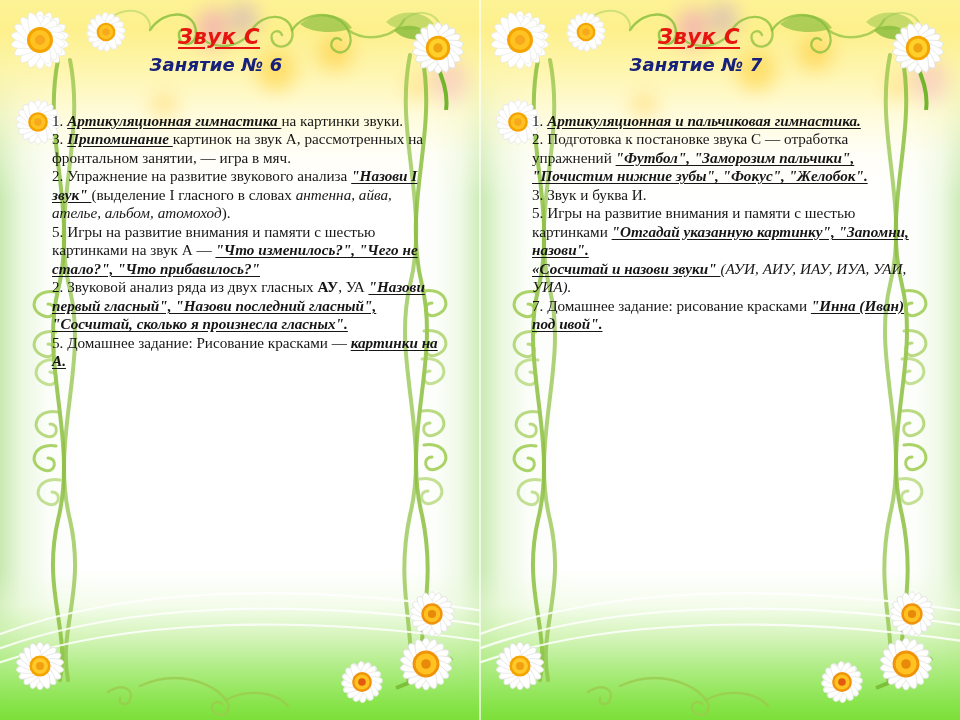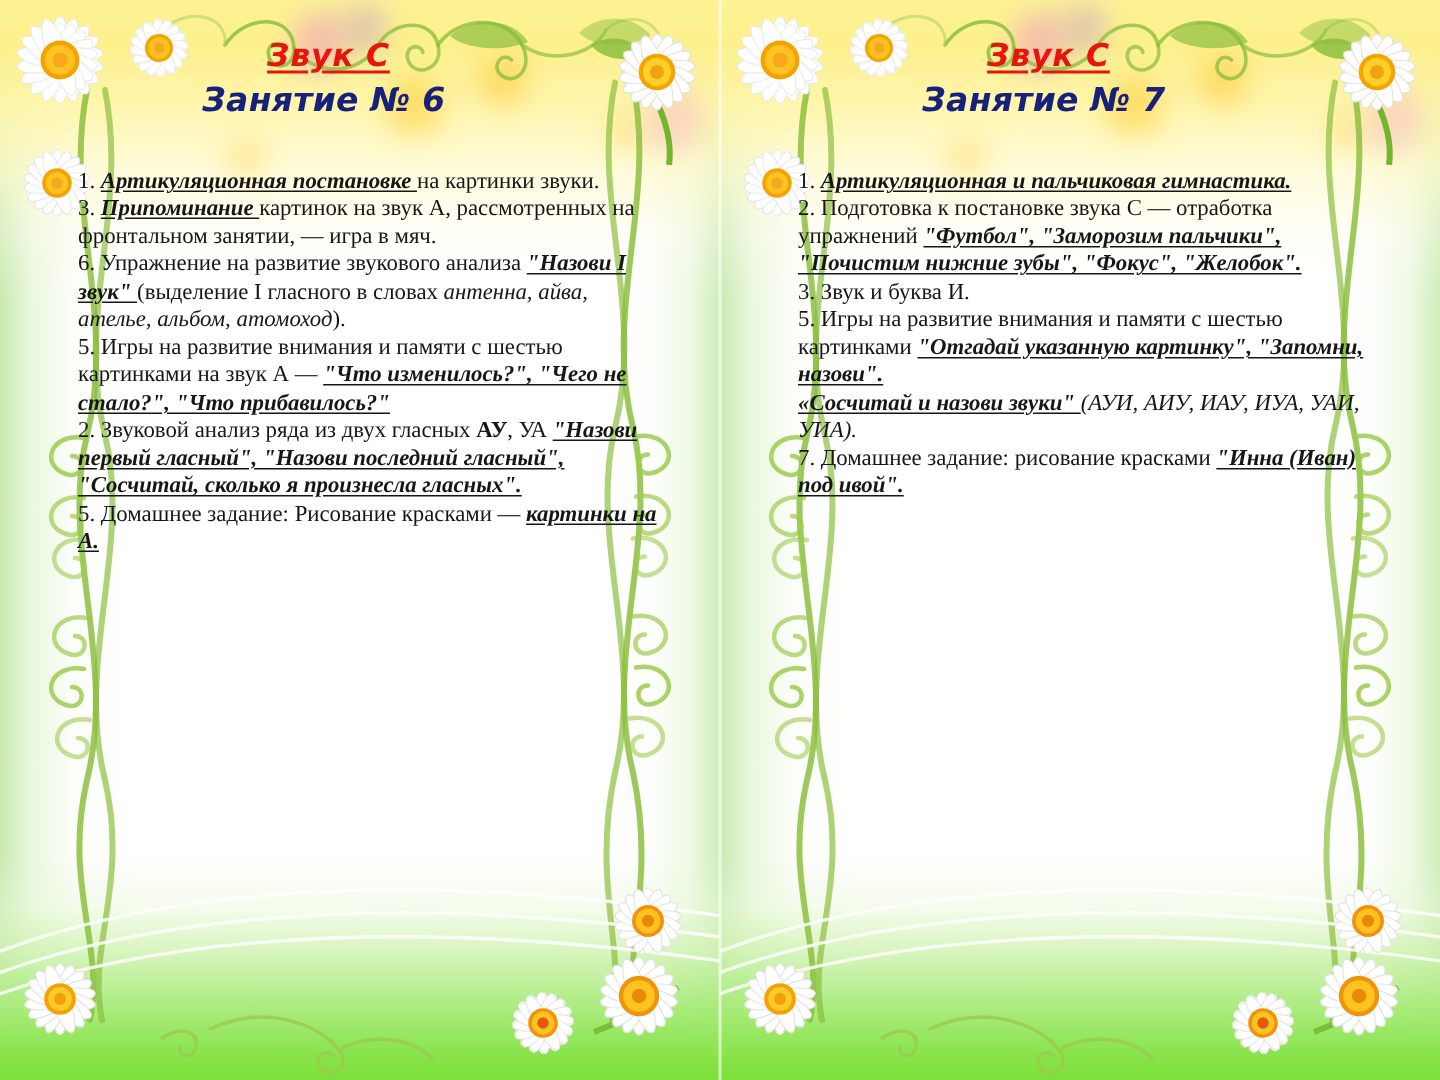--- a/index.html
+++ b/index.html
@@ -114,21 +114,21 @@
     text-decoration: underline;
     text-underline-offset: 3px;
     text-decoration-thickness: 2px;
     padding-left: 6px;
   }
   .subtitle {
     color: #17207a;
     font-family: "DejaVu Sans", sans-serif;
     font-weight: bold;
     font-style: italic;
-    font-size: 22px;
+    font-size: 18px;
     margin-top: 6px;
     letter-spacing: .2px;
   }
 
   .body-text {
     color: #161616;
     font-family: "Liberation Serif", serif;
     font-size: 15.2px;
     line-height: 1.215;
     text-align: left;
@@ -444,23 +444,23 @@
           <circle r="5" fill="#e05a12"></circle>
       </g>
     </svg>
 
     <div class="title-wrap">
       <div class="title">Звук С</div>
       <div class="subtitle">Занятие № 6</div>
     </div>
 
     <div class="content body-text">
-        <p><span>1. </span><span class="em">Артикуляционная постановке </span><span>на картинки звуки.</span></p>
+        <p><span>1. </span><span class="em">Артикуляционная гимнастика </span><span>на картинки звуки.</span></p>
         <p><span>3. </span><span class="em">Припоминание </span><span>картинок на звук А, рассмотренных на фронтальном занятии, — игра в мяч.</span></p>
-        <p><span>6.  Упражнение на развитие звукового анализа </span><span class="em">"Назови I звук" </span><span>(выделение I гласного в словах </span><span class="it">антенна, айва, ателье, альбом, атомоход</span><span>).</span></p>
+        <p><span>2.  Упражнение на развитие звукового анализа </span><span class="em">"Назови I звук" </span><span>(выделение I гласного в словах </span><span class="it">антенна, айва, ателье, альбом, атомоход</span><span>).</span></p>
         <p><span>5.  Игры на развитие внимания и памяти с шестью картинками на звук А — </span><span class="em">"Что изменилось?", "Чего не стало?", "Что прибавилось?"</span></p>
         <p><span>2.   Звуковой анализ ряда из двух гласных </span><span class="bd">АУ</span><span>, УА   </span><span class="em">"Назови первый гласный", "Назови последний гласный", "Сосчитай, сколько я произнесла гласных".</span></p>
         <p><span>5. Домашнее задание: Рисование красками — </span><span class="em">картинки на А. </span></p>
       </div>
   </div>
 
   <div class="slide">
 
     <div class="blob pink"></div>
     <div class="blob lilac"></div>

